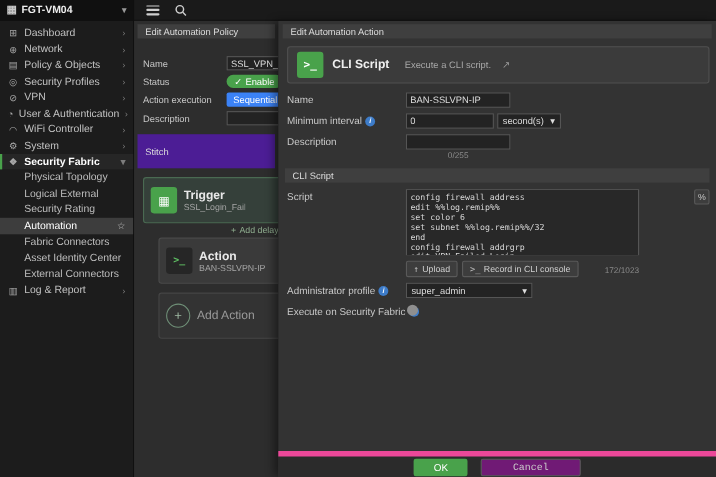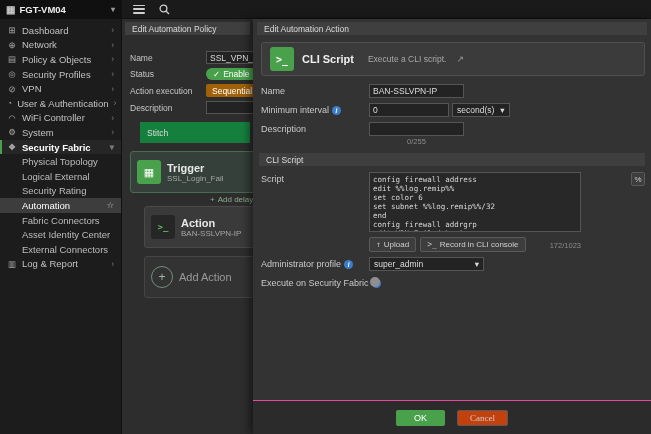--- a/index.html
+++ b/index.html
@@ -27,22 +27,22 @@
 .hamburger span{height:1.5px;background:#cfcfcf;border-radius:1px}
 .searchbtn{cursor:pointer;display:flex}
 .content{flex:1;display:flex;min-height:0;background:#2d2d2d}
 
 
 .stitch-panel{width:131px;min-width:131px;background:#2d2d2d;overflow:hidden;display:flex;flex-direction:column}
 .phead{height:13px;background:#3f3f3f;color:#dcdcdc;font-size:8.5px;display:flex;align-items:center;padding:0 7px;margin:3px 3px 0 3px;white-space:nowrap;overflow:hidden}
 .sform{display:grid;grid-template-columns:76px 1fr;row-gap:4px;align-items:center;font-size:8.5px;color:#c7c7c7;padding:16px 0 0 8px}
 .tinput{height:13px;background:#232323;border:1px solid #555;color:#ddd;font-size:8.5px;padding:0 3px;width:118px}
 .pill{display:inline-flex;align-items:center;gap:3px;background:#49a24b;color:#fff;border-radius:8px;padding:1px 7px;font-size:8.5px;width:max-content;cursor:pointer}
-.seqbtn{display:inline-flex;background:#a16207;color:#fff;border-radius:2px;padding:1.5px 6px;font-size:8.5px;width:max-content;cursor:pointer}
-.sect-head{height:21px;background:#15803d;color:#dcdcdc;font-size:8.5px;display:flex;align-items:center;padding:0 7px;margin:8px 3px 0 18px}
+.seqbtn{display:inline-flex;background:#3b82f6;color:#fff;border-radius:2px;padding:1.5px 6px;font-size:8.5px;width:max-content;cursor:pointer}
+.sect-head{height:31px;background:#4c1d95;color:#dcdcdc;font-size:8.5px;display:flex;align-items:center;padding:0 7px;margin:8px 3px 0 3px}
 .cards{padding:8px 0 0 8px}
 .card{width:150px;height:42px;border-radius:3px;display:flex;align-items:center;gap:6px;padding:0 6px;border:1px solid #4a4a4a;background:#3a3a3a;cursor:pointer}
 .card .cicon{width:24px;height:24px;min-width:24px;border-radius:3px;display:flex;align-items:center;justify-content:center;font-size:11px}
 .card.trigger{background:#35403a;border-color:#4a6a52}
 .card.trigger .cicon{background:#49a24b;color:#fff}
 .card .ctxt{overflow:hidden}
 .card .ctitle{font-size:11px;font-weight:bold;color:#e8e8e8;white-space:nowrap}
 .card .csub{font-size:8px;color:#a5a5a5;white-space:nowrap}
 .add-delay{height:13px;display:flex;align-items:center;gap:3px;color:#8fae8f;font-size:8px;margin-left:80px;white-space:nowrap;cursor:pointer}
 .card.action{margin-left:14px}
@@ -72,23 +72,23 @@
 .scriptwrap{display:flex;justify-content:space-between;align-items:flex-start}
 .scriptcol{width:212px}
 textarea.script{width:212px;height:60px;background:#282828;border:1px solid #555;color:#d8d8d8;font-family:"DejaVu Sans Mono",monospace;font-size:7.5px;line-height:9px;padding:2px 3px;resize:none;white-space:pre;overflow:auto}
 .varbtn{width:14px;height:14px;background:#3d3d3d;border:1px solid #5a5a5a;border-radius:2px;color:#ccc;font-size:8px;display:flex;align-items:center;justify-content:center;cursor:pointer}
 .underrow{display:flex;justify-content:space-between;align-items:center;width:212px;margin-top:3px}
 .btnrow{display:flex;gap:4px}
 .gbtn{display:inline-flex;align-items:center;gap:3px;background:#3d3d3d;border:1px solid #5a5a5a;border-radius:2px;color:#d0d0d0;font-size:8px;padding:2px 6px;cursor:pointer;white-space:nowrap}
 .gbtn .bicon{font-size:8px;color:#bdbdbd;font-family:"DejaVu Sans Mono",monospace}
 .toggle{width:22px;height:12px;background:#4a4a4a;border-radius:6px;position:relative;cursor:pointer;margin-top:2px}
 .toggle .knob{position:absolute;left:1px;top:1px;width:10px;height:10px;border-radius:50%;background:#8f8f8f}
-.apfooter{height:34px;background:#2b2b2b;border-top:1px solid #ec4899;display:flex;align-items:center;justify-content:center;gap:12px}
+.apfooter{height:24px;background:#2b2b2b;border-top:5px solid #ec4899;display:flex;align-items:center;justify-content:center;gap:12px}
 .okbtn{background:#49a24b;color:#fff;border:none;border-radius:2px;font-size:9px;padding:3px 18px;cursor:pointer;font-family:inherit}
-.cancelbtn{background:#c2410c;color:#ccc;border:1px solid #5a5a5a;border-radius:2px;font-size:9px;padding:2px 12px;cursor:pointer;font-family:Liberation Serif, serif}
+.cancelbtn{background:#701a75;color:#ccc;border:1px solid #5a5a5a;border-radius:2px;font-size:9px;padding:2px 28px;cursor:pointer;font-family:Liberation Mono, monospace}
 </style>
 </head>
 <body>
 
 <div class="app">
 
   <aside class="sidebar">
     <div class="hostname">
       <span class="logo">▦</span>
       <span>FGT-VM04</span>

